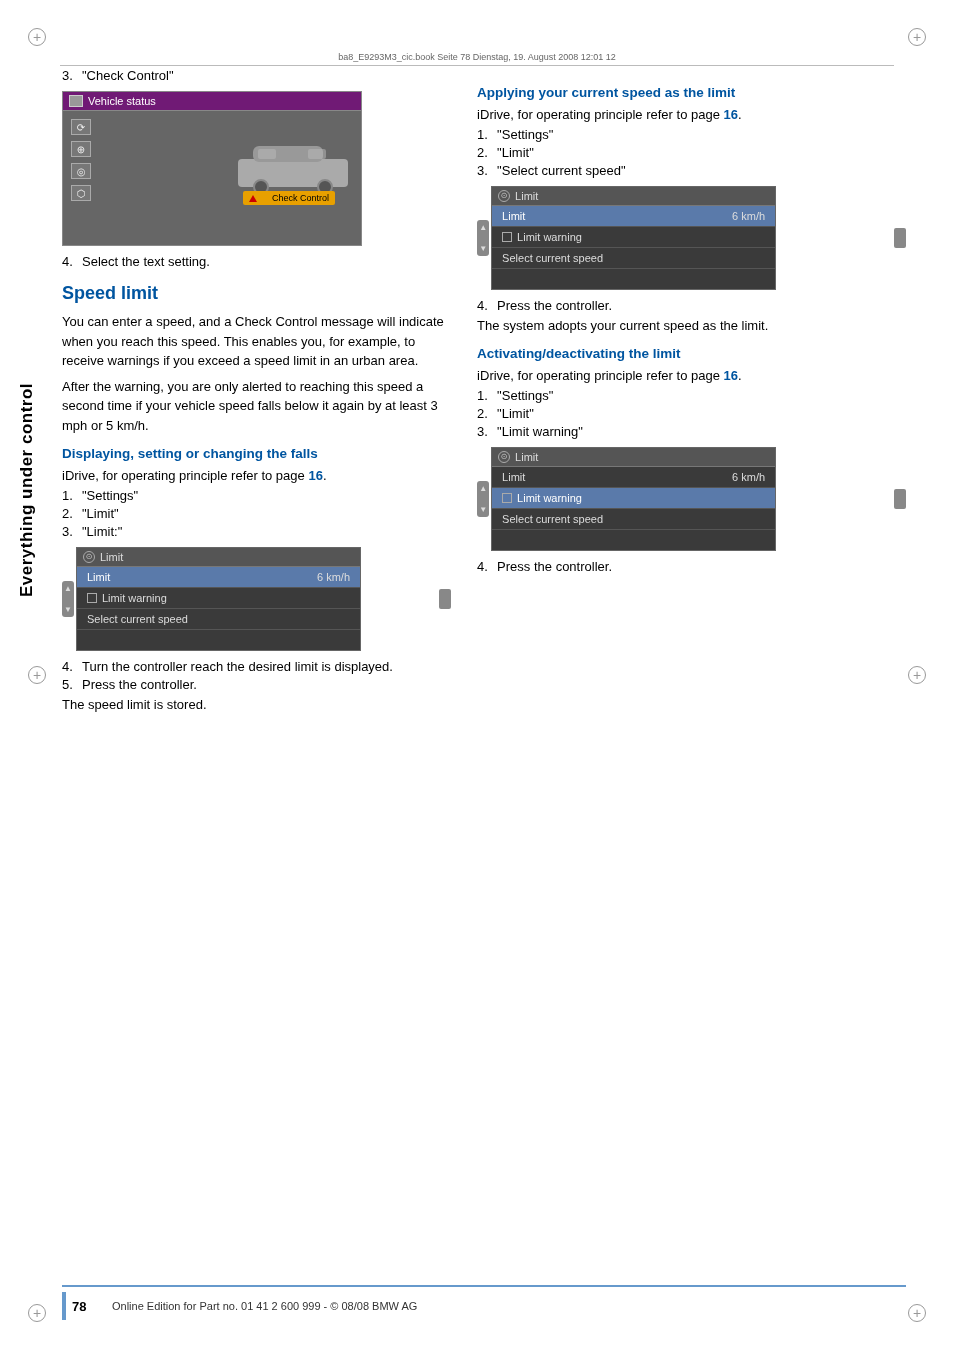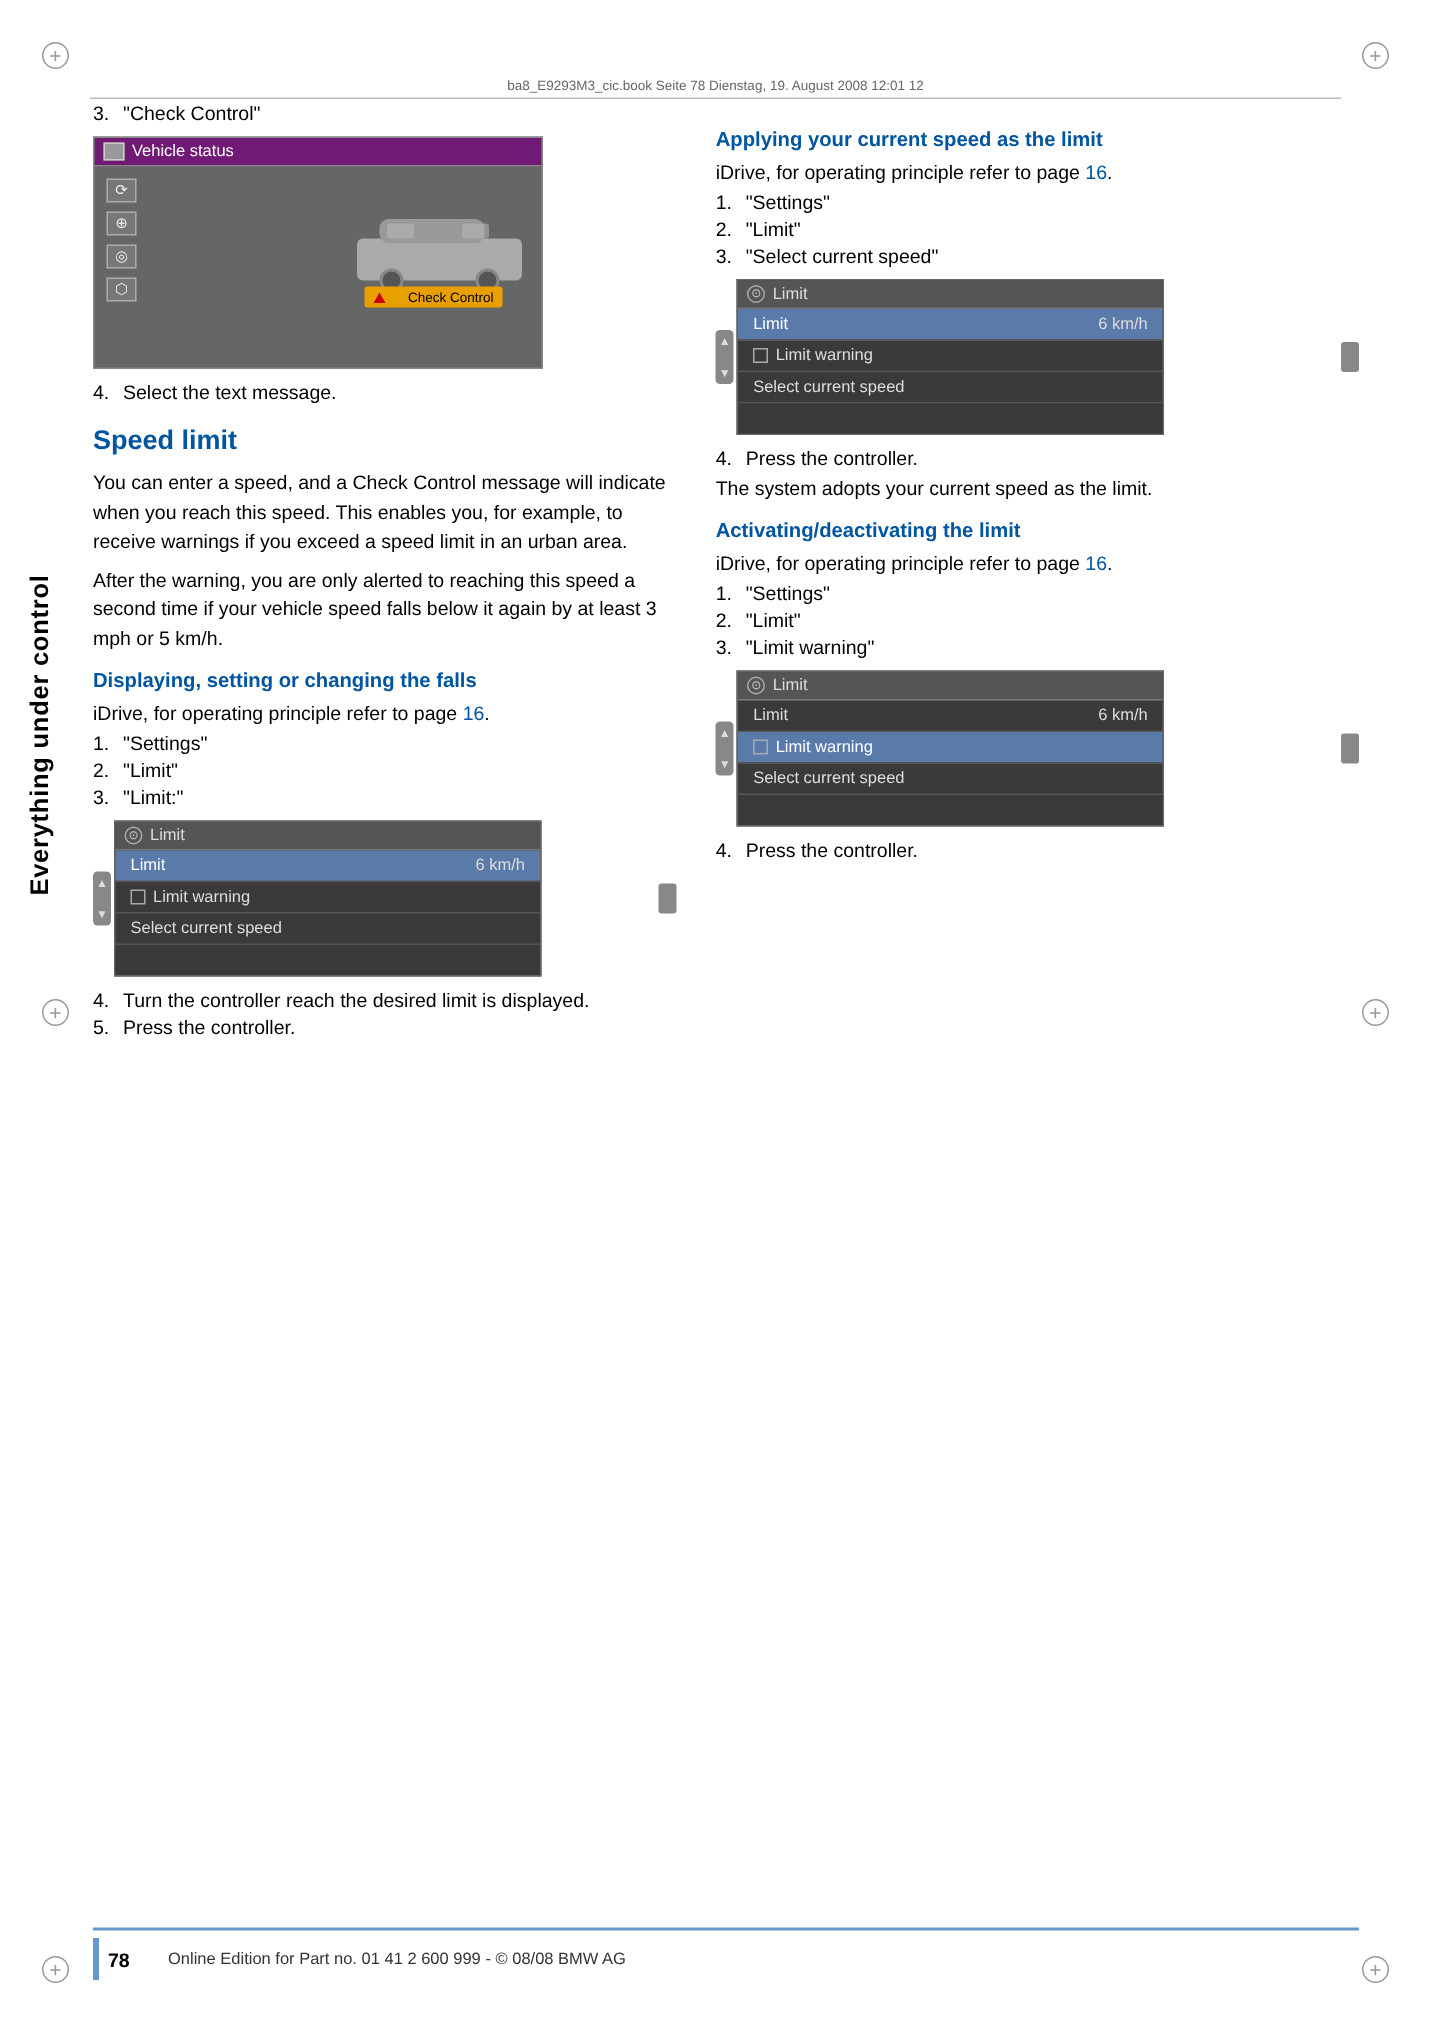--- a/index.html
+++ b/index.html
@@ -133,20 +133,21 @@
     }
 
     
     .idrive-note {
       font-size: 13px;
       margin-bottom: 5px;
     }
     .idrive-note a {
       color: #0055a0;
       text-decoration: none;
+      font-weight: bold;
     }
 
     
     .screenshot-box {
       width: 100%;
       max-width: 290px;
       height: 140px;
       background: #555;
       border: 1px solid #888;
       margin: 8px 0;
@@ -415,21 +416,21 @@
                 <div style="width:0;height:0;border-left:4px solid transparent;border-right:4px solid transparent;border-bottom:7px solid #c00;"></div>
                 <span>Check Control</span>
               </div>
             </div>
           </div>
         </div>
       </div>
 
       <div class="step" style="margin-top: 6px;">
         <span class="step-num">4.</span>
-        <span class="step-text">Select the text message.</span>
+        <span class="step-text">Select the text setting.</span>
       </div>
 
       <div class="page-section-title">Speed limit</div>
 
       <p class="body-text">You can enter a speed, and a Check Control message will indicate when you reach this speed. This enables you, for example, to receive warnings if you exceed a speed limit in an urban area.</p>
       <p class="body-text">After the warning, you are only alerted to reaching this speed a second time if your vehicle speed falls below it again by at least 3 mph or 5 km/h.</p>
 
       <div class="section-heading">Displaying, setting or changing the falls</div>
 
       <p class="idrive-note">
@@ -485,20 +486,21 @@
 
       <div class="step">
         <span class="step-num">4.</span>
         <span class="step-text">Turn the controller reach the desired limit is displayed.</span>
       </div>
 
       <div class="step">
         <span class="step-num">5.</span>
         <span class="step-text">Press the controller.</span>
       </div>
+      <p class="body-text">The speed limit is stored.</p>
 
     </div>
 
     <div class="col-right">
 
       <div class="section-heading" style="margin-top:16px;">Applying your current speed as the limit</div>
 
       <p class="idrive-note">
         <span>iDrive, for operating principle refer to page</span>
         <a class="link-blue">16</a>.

